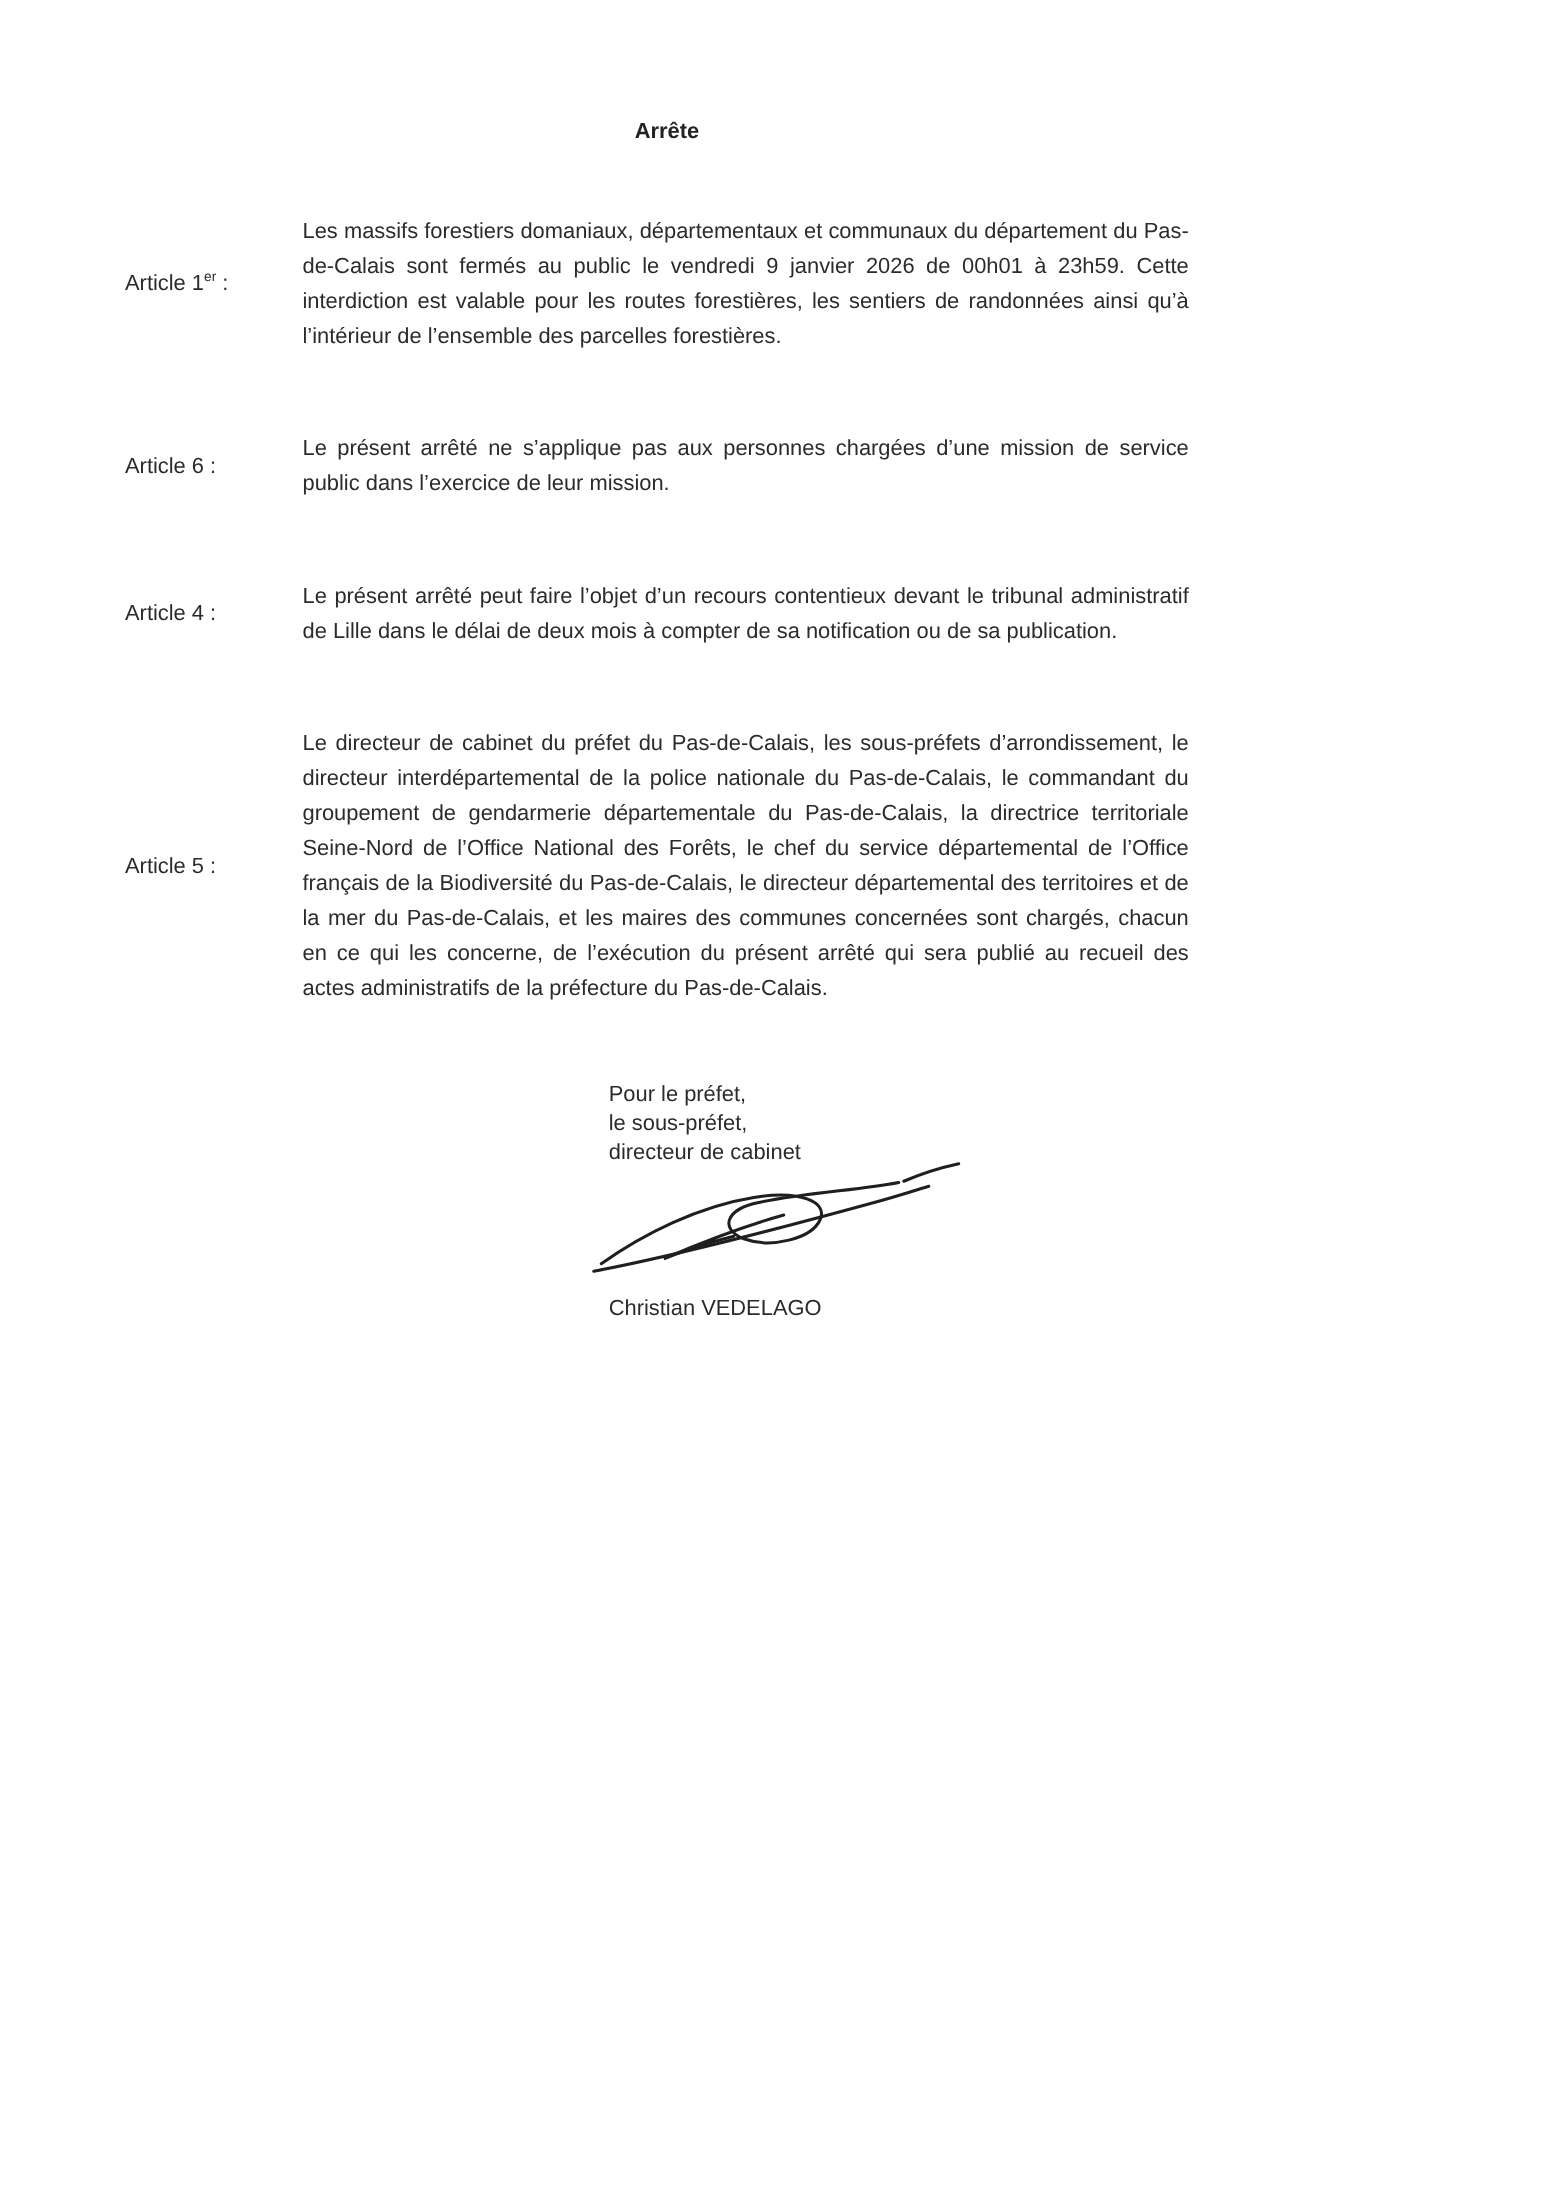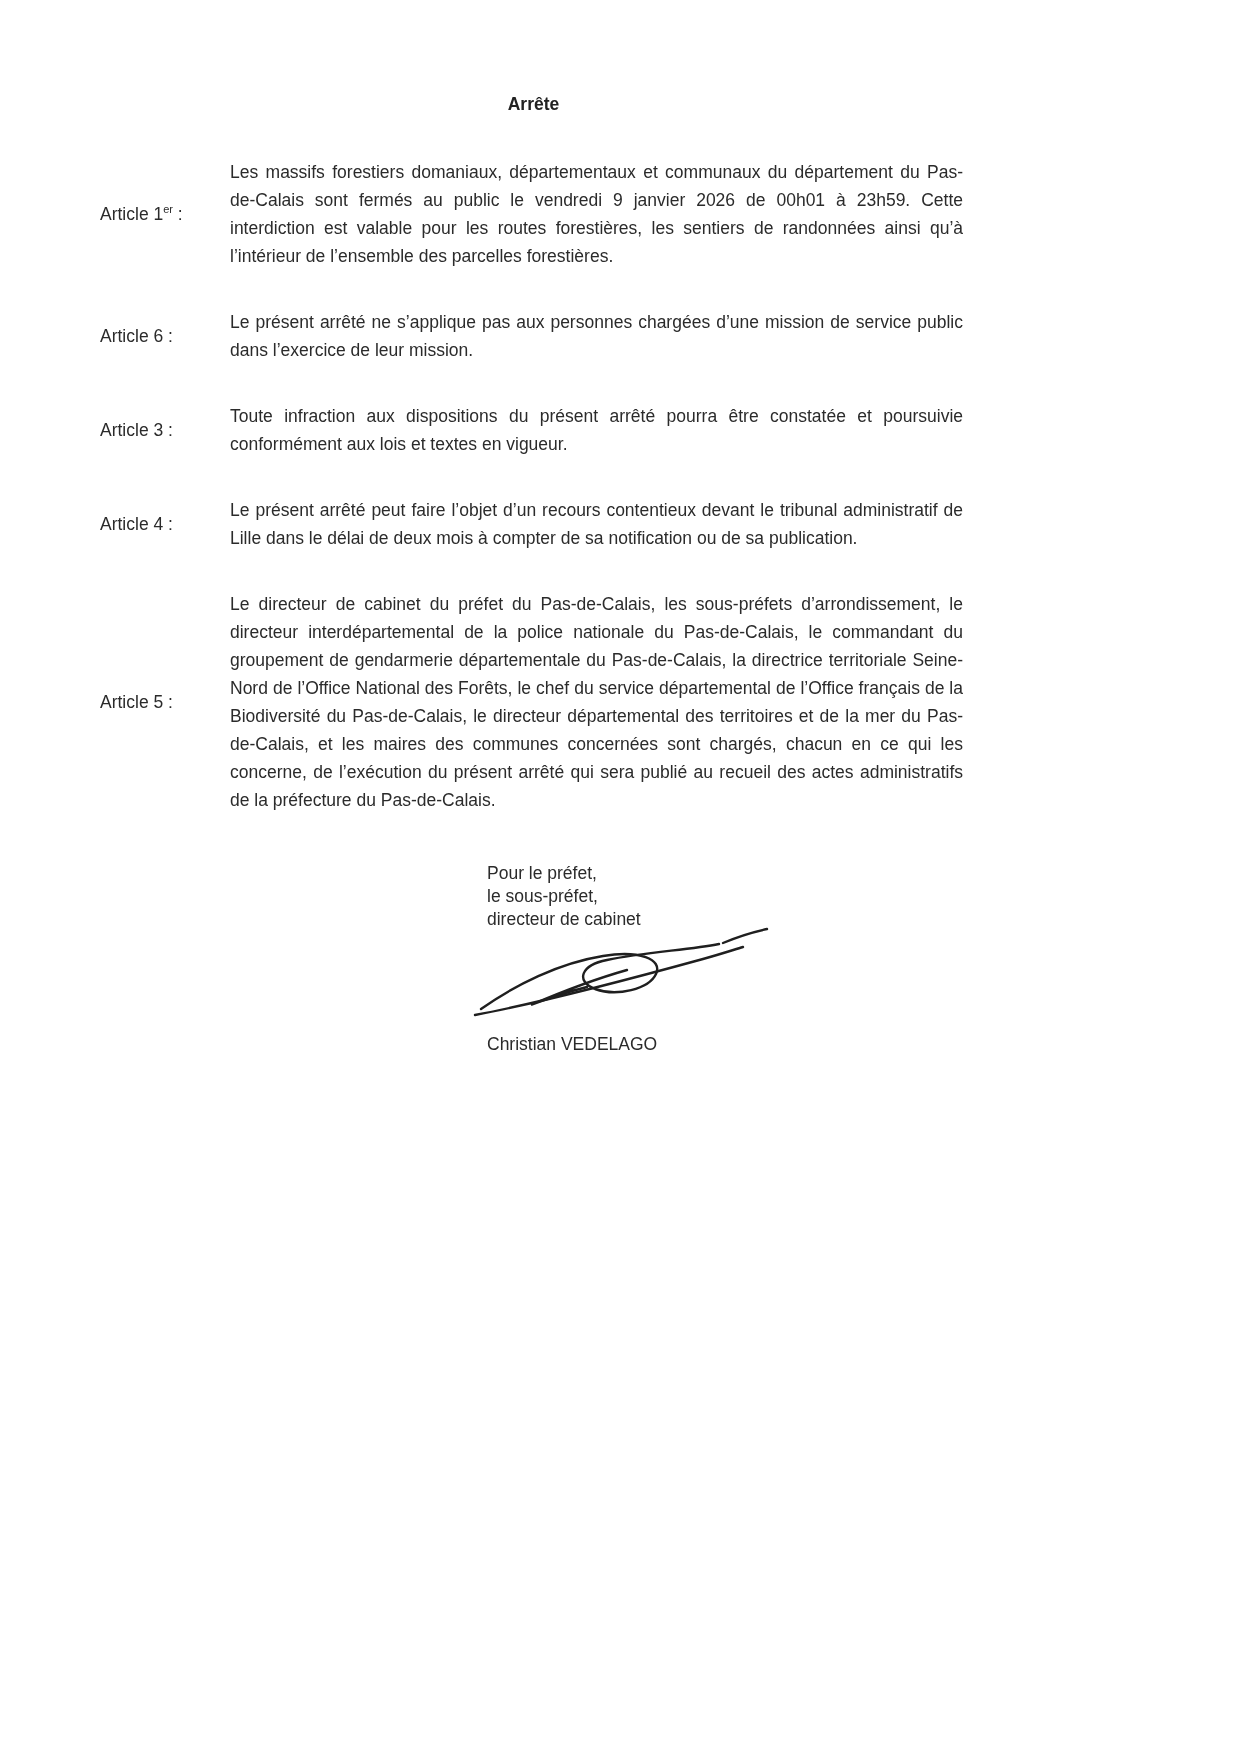--- a/index.html
+++ b/index.html
@@ -40,21 +40,21 @@
   }
   .article-label sup {
     font-size: 11px;
     line-height: 0;
   }
   .article-body {
     flex: 1 1 auto;
     text-align: justify;
   }
   .article-body p {
-    margin: 4px;
+    margin: 16px;
   }
   .signature-block {
     width: 230px;
     margin: 44px 250px 0 auto;
     text-align: left;
     line-height: 23px;
   }
   .signature-line {
     display: block;
   }
@@ -89,26 +89,20 @@
     </div>
   </div>
 
   <div class="article">
     <div class="article-label">Article 6 :</div>
     <div class="article-body">
       <p>Le présent arrêté ne s’applique pas aux personnes chargées d’une mission de service public dans l’exercice de leur mission.</p>
     </div>
   </div>
 
-  <div class="article">
-    <div class="article-label">Article 3 :</div>
-    <div class="article-body">
-      <p>Toute infraction aux dispositions du présent arrêté pourra être constatée et poursuivie conformément aux lois et textes en vigueur.</p>
-    </div>
-  </div>
 
   <div class="article">
     <div class="article-label">Article 4 :</div>
     <div class="article-body">
       <p>Le présent arrêté peut faire l’objet d’un recours contentieux devant le tribunal administratif de Lille dans le délai de deux mois à compter de sa notification ou de sa publication.</p>
     </div>
   </div>
 
   <div class="article">
     <div class="article-label">Article 5 :</div>

